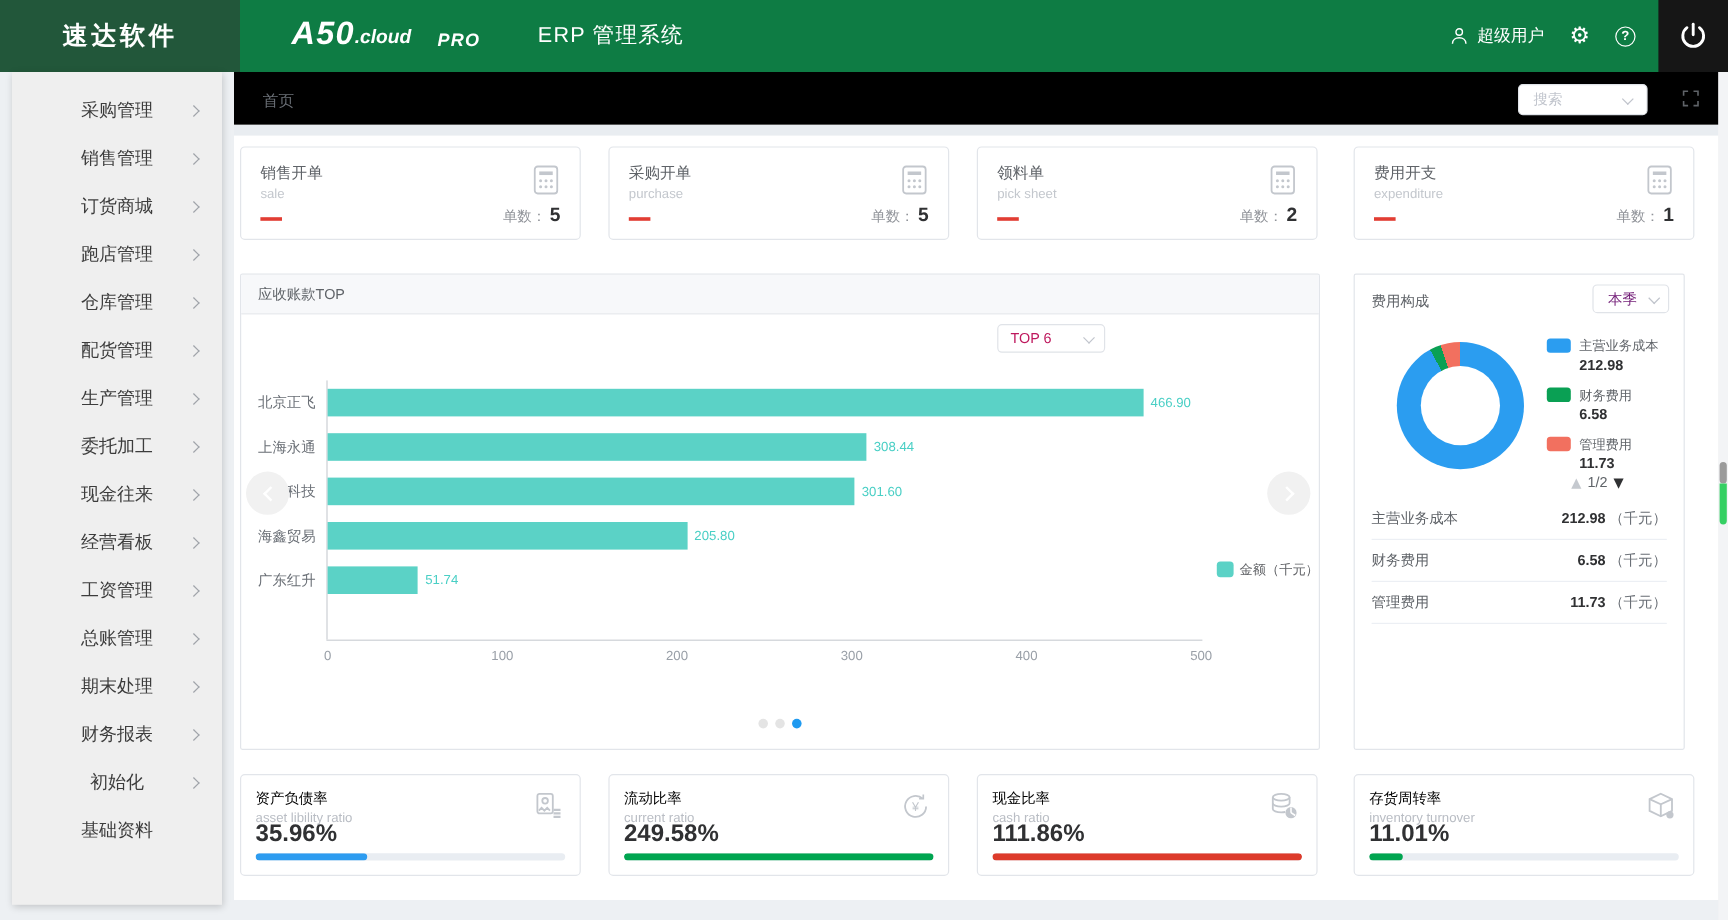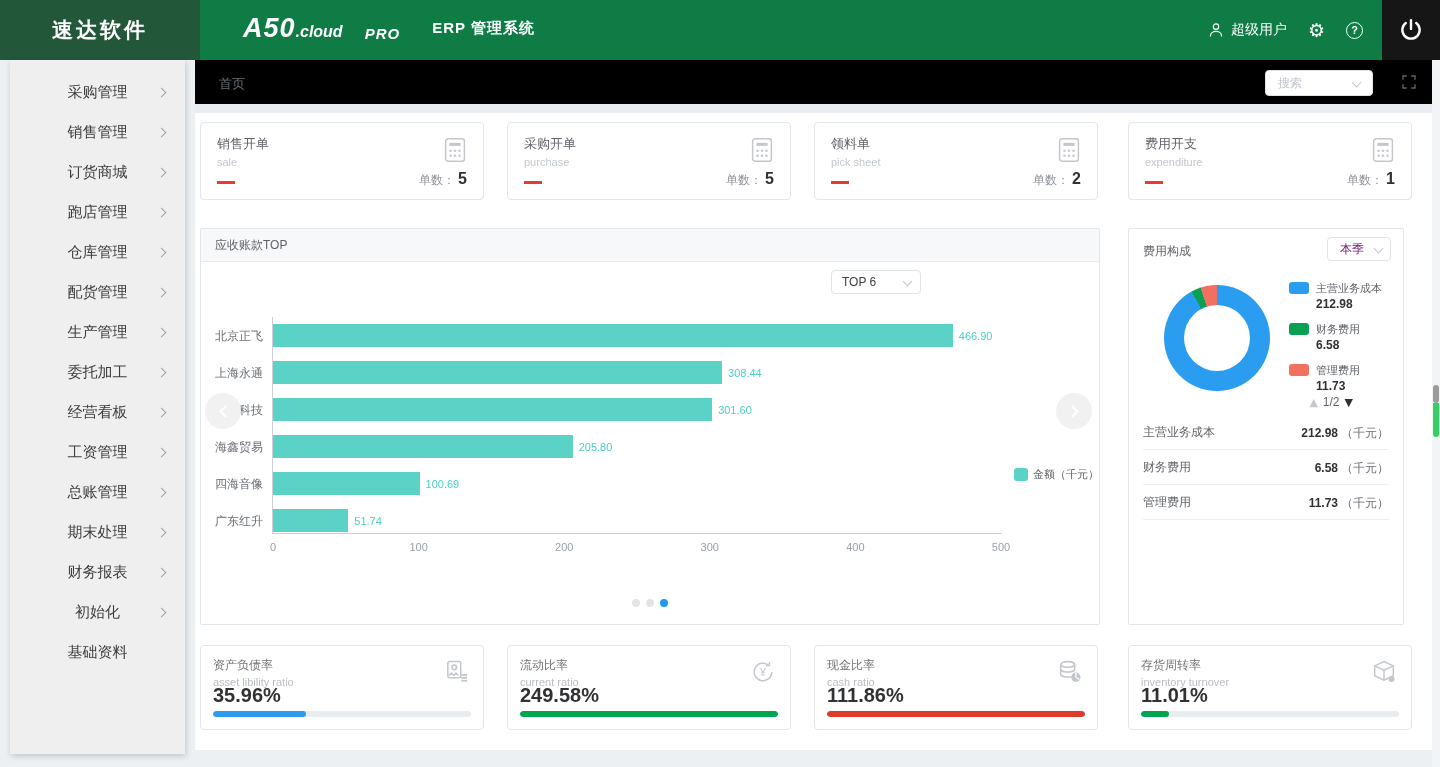--- a/index.html
+++ b/index.html
@@ -8,21 +8,21 @@
   .app { position:relative; width:1440px; height:767px; background:#edf0f3; overflow:hidden; }
 
   
   .header { position:absolute; left:0; top:0; width:1440px; height:60px; background:#0e7c44; }
   .logo-block { position:absolute; left:0; top:0; width:200px; height:60px; background:#22573a;
     display:flex; align-items:center; justify-content:center; color:#fff; font-size:21px; font-weight:bold; letter-spacing:3px; }
   .brand { position:absolute; left:243px; top:0; height:57px; display:flex; align-items:center; color:#fff; }
   .brand-a50 { font-size:27px; font-weight:bold; font-style:italic; letter-spacing:1px; }
   .brand-cloud { font-size:16px; font-weight:bold; font-style:italic; margin-top:7px; }
   .brand-pro { font-size:15px; font-weight:bold; font-style:italic; margin-left:22px; margin-top:9px; letter-spacing:1px; }
-  .brand-sys { font-size:15px; font-weight:bold; margin-left:32px; letter-spacing:1px; }
+  .brand-sys { font-size:18px; font-weight:normal; margin-left:48px; letter-spacing:1px; }
   .header-right { position:absolute; right:77px; top:0; height:60px; display:flex; align-items:center; gap:21px; color:#fff; }
   .user-group { display:flex; align-items:center; gap:6px; font-size:14px; cursor:pointer; }
   .gear-glyph { font-size:19px; line-height:1; cursor:pointer; font-family:"DejaVu Sans",sans-serif; }
   .help-circle { width:17px; height:17px; border:1.4px solid #fff; border-radius:50%; font-size:11px; font-weight:bold;
     display:flex; align-items:center; justify-content:center; cursor:pointer; }
   .power-block { position:absolute; right:0; top:0; width:58px; height:60px; background:#161616;
     display:flex; align-items:center; justify-content:center; cursor:pointer; }
 
   
   .sidebar { position:absolute; left:10px; top:60px; width:175px; height:694px; background:#efefef;
@@ -54,21 +54,21 @@
   .stat-count { position:absolute; right:16px; bottom:10px; font-size:12px; color:#909399; }
   .stat-count b { font-size:16px; color:#303133; margin-left:3px; }
   .card-icon { position:absolute; right:13px; top:12px; }
 
   
   .chart-panel { position:absolute; left:5px; top:168px; width:900px; height:397px; background:#fff;
     border:1px solid #e2e5ea; border-radius:2px; }
   .panel-head { height:33px; background:#f7f8fa; border-bottom:1px solid #e8eaee; line-height:32px;
     padding-left:14px; font-size:12px; color:#5f6368; }
   .top-select { position:absolute; left:630px; top:41px; width:90px; height:24px; border:1px solid #e0e3e8;
-    border-radius:4px; font-size:12px; color:#404040; line-height:22px; padding-left:10px; cursor:pointer; background:#fff; }
+    border-radius:4px; font-size:12px; color:#be185d; line-height:22px; padding-left:10px; cursor:pointer; background:#fff; }
   .top-select .caret { right:9px; top:7px; }
   .bar-plot { position:absolute; left:72px; top:88px; width:728px; }
   .bar-row { position:relative; height:37px; }
   .bar-cat { position:absolute; left:-80px; width:70px; text-align:right; top:50%; transform:translateY(-50%);
     font-size:12px; color:#6a6f76; }
   .bar-fill { position:absolute; left:0; top:7px; height:23px; }
   .bar-val { position:absolute; top:50%; transform:translateY(-50%); font-size:11px; white-space:nowrap; }
   .y-axis-line { position:absolute; left:71px; top:88px; height:216px; border-left:1px solid #ccd0d5; }
   .x-axis-line { position:absolute; left:71px; top:304px; width:730px; border-top:1px solid #ccd0d5; }
   .x-ticks { position:absolute; left:72px; top:312px; width:728px; height:14px; }
@@ -106,21 +106,21 @@
   .exp-rows { position:absolute; left:14px; right:14px; top:186px; }
   .exp-row { height:35px; display:flex; align-items:center; justify-content:space-between; border-bottom:1px solid #eceff4; }
   .exp-row-label { font-size:12px; color:#5f6368; }
   .exp-row-val b { font-size:12px; color:#303133; }
   .exp-row-val span { font-size:12px; color:#6a6f76; margin-left:3px; }
 
   
   .ratio-card { position:absolute; top:585px; width:284px; height:85px; background:#fff; border:1px solid #e2e5ea;
     border-radius:4px; padding:11px 12px; }
   .rc0{left:5px} .rc1{left:312px} .rc2{left:619px} .rc3{left:933px}
-  .ratio-title { font-size:12px; color:#737373; }
+  .ratio-title { font-size:12px; color:#000000; }
   .ratio-sub { font-size:11px; color:#b9bdc4; margin-top:2px; }
   .ratio-value { position:absolute; left:12px; top:38px; font-size:20px; font-weight:bold; color:#303133; }
   .ratio-bar { position:absolute; left:12px; right:12px; bottom:12px; height:6px; border-radius:3px; background:#e9edf2; overflow:hidden; }
   .ratio-fill { height:6px; border-radius:3px; }
 
   
   .scroll-track { position:absolute; right:0; top:60px; width:8px; height:707px; background:#f3f4f6; }
   .scroll-thumb { position:absolute; right:1px; top:385px; width:6px; height:18px; background:#9b9b9b; border-radius:3px; cursor:pointer; }
   .scroll-green { position:absolute; right:1px; top:403px; width:6px; height:34px; background:#35d063; border-radius:0 0 3px 3px; }
 
@@ -182,20 +182,24 @@
       <div class="side-item">
         <span>配货管理</span>
         <i class="chev"></i>
       </div>
       <div class="side-item">
         <span>生产管理</span>
         <i class="chev"></i>
       </div>
       <div class="side-item">
         <span>委托加工</span>
+        <i class="chev"></i>
+      </div>
+      <div class="side-item">
+        <span>现金往来</span>
         <i class="chev"></i>
       </div>
       <div class="side-item">
         <span>经营看板</span>
         <i class="chev"></i>
       </div>
       <div class="side-item">
         <span>工资管理</span>
         <i class="chev"></i>
       </div>
@@ -342,25 +346,20 @@
     <span class="bar-cat">洪海科技</span>
     <div class="bar-fill" style="width:60.32000000000001%;background:#5bd2c6"></div>
     <span class="bar-val" style="left:calc(60.32000000000001% + 6px);color:#49cfc5">301.60</span>
   </div>
           <div class="bar-row">
     <span class="bar-cat">海鑫贸易</span>
     <div class="bar-fill" style="width:41.160000000000004%;background:#5bd2c6"></div>
     <span class="bar-val" style="left:calc(41.160000000000004% + 6px);color:#49cfc5">205.80</span>
   </div>
           <div class="bar-row">
-    <span class="bar-cat">四海音像</span>
-    <div class="bar-fill" style="width:20.138%;background:#5bd2c6"></div>
-    <span class="bar-val" style="left:calc(20.138% + 6px);color:#49cfc5">100.69</span>
-  </div>
-          <div class="bar-row">
     <span class="bar-cat">广东红升</span>
     <div class="bar-fill" style="width:10.348%;background:#5bd2c6"></div>
     <span class="bar-val" style="left:calc(10.348% + 6px);color:#49cfc5">51.74</span>
   </div>
         </div>
       <div class="x-axis-line"></div>
       <div class="x-ticks" id="x-ticks">
           <span style="left:0%">0</span>
           <span style="left:20%">100</span>
           <span style="left:40%">200</span>

